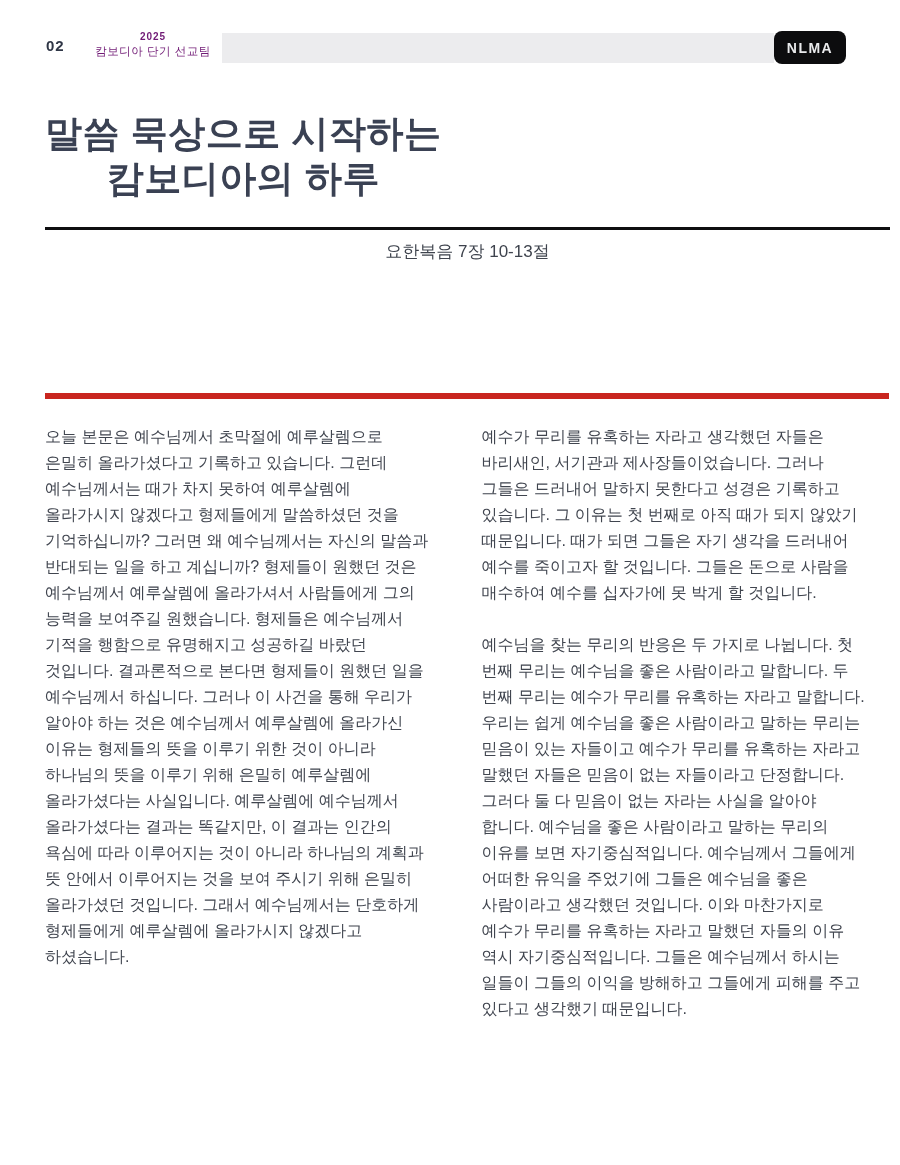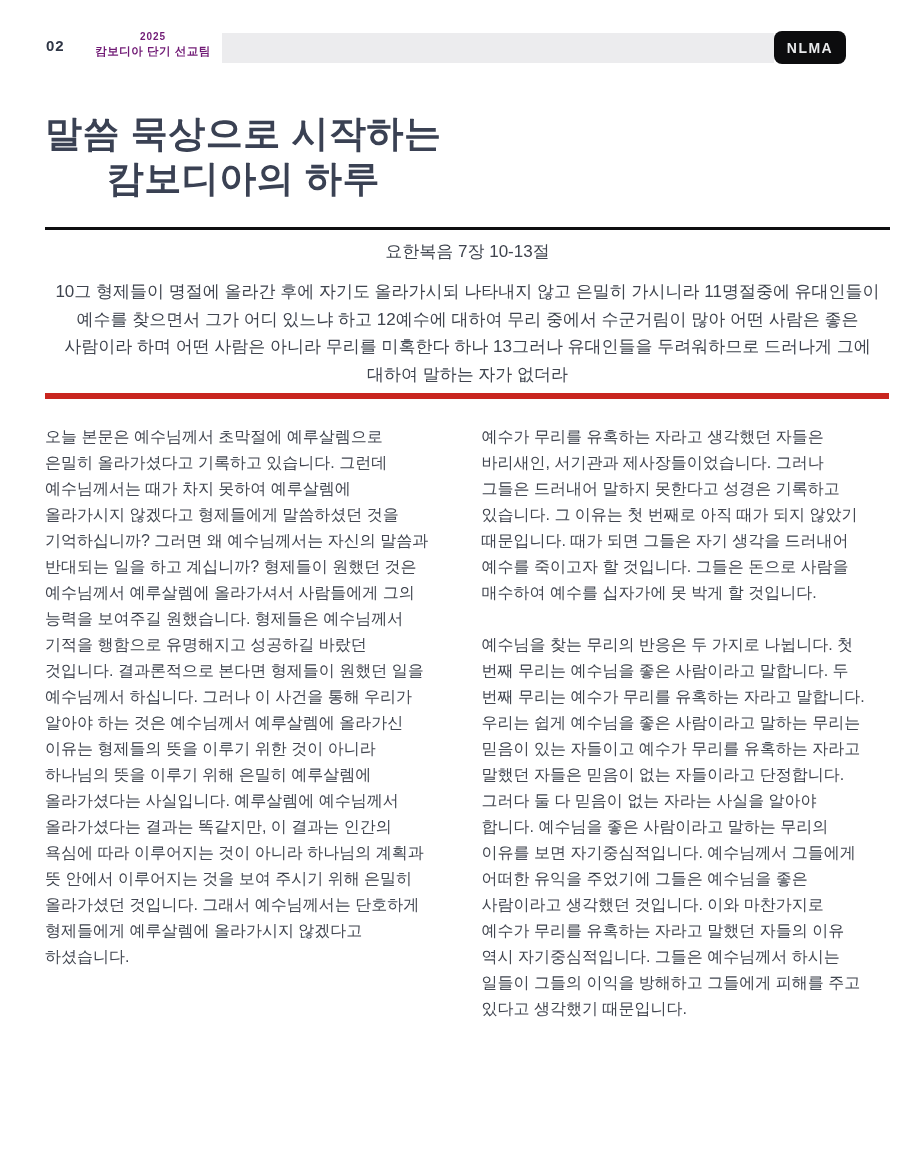--- a/index.html
+++ b/index.html
@@ -41,21 +41,21 @@
     color: #701a75;
     line-height: 1.25;
   }
   .team-block .year {
     font-size: 10px;
     font-weight: 800;
     letter-spacing: 1px;
   }
   .team-block .team {
     font-size: 11.5px;
-    font-weight: 700;
+    font-weight: 400;
     letter-spacing: 0.5px;
   }
   .gray-bar {
     position: absolute;
     left: 222px;
     top: 33px;
     width: 552px;
     height: 30px;
     background: #ececee;
   }
@@ -114,21 +114,21 @@
     position: absolute;
     left: 45px;
     right: 42px;
     top: 241px;
     text-align: center;
     color: #3e434d;
   }
   .scripture .ref {
     font-size: 17px;
     line-height: 22px;
-    margin-bottom: 15px;
+    margin-bottom: 6px;
   }
   .scripture .verse {
     font-size: 17px;
     line-height: 27.5px;
     white-space: pre-line;
   }
 
   
   .columns {
     position: absolute;
@@ -165,24 +165,20 @@
     <div class="logo">NLMA</div>
   </header>
 
   <h1 class="title">말씀 묵상으로 시작하는
 캄보디아의 하루</h1>
 
   <div class="black-rule"></div>
 
   <section class="scripture">
     <div class="ref">요한복음 7장 10-13절</div>
-    <div class="verse">10그 형제들이 명절에 올라간 후에 자기도 올라가시되 나타내지 않고 은밀히 가시니라 11명절중에 유대인들이
-예수를 찾으면서 그가 어디 있느냐 하고 12예수에 대하여 무리 중에서 수군거림이 많아 어떤 사람은 좋은
-사람이라 하며 어떤 사람은 아니라 무리를 미혹한다 하나 13그러나 유대인들을 두려워하므로 드러나게 그에
-대하여 말하는 자가 없더라</div>
   </section>
 
   <div class="red-rule"></div>
 
   <main class="columns">
     <div class="col">
       <p>오늘 본문은 예수님께서 초막절에 예루살렘으로
 은밀히 올라가셨다고 기록하고 있습니다. 그런데
 예수님께서는 때가 차지 못하여 예루살렘에
 올라가시지 않겠다고 형제들에게 말씀하셨던 것을

